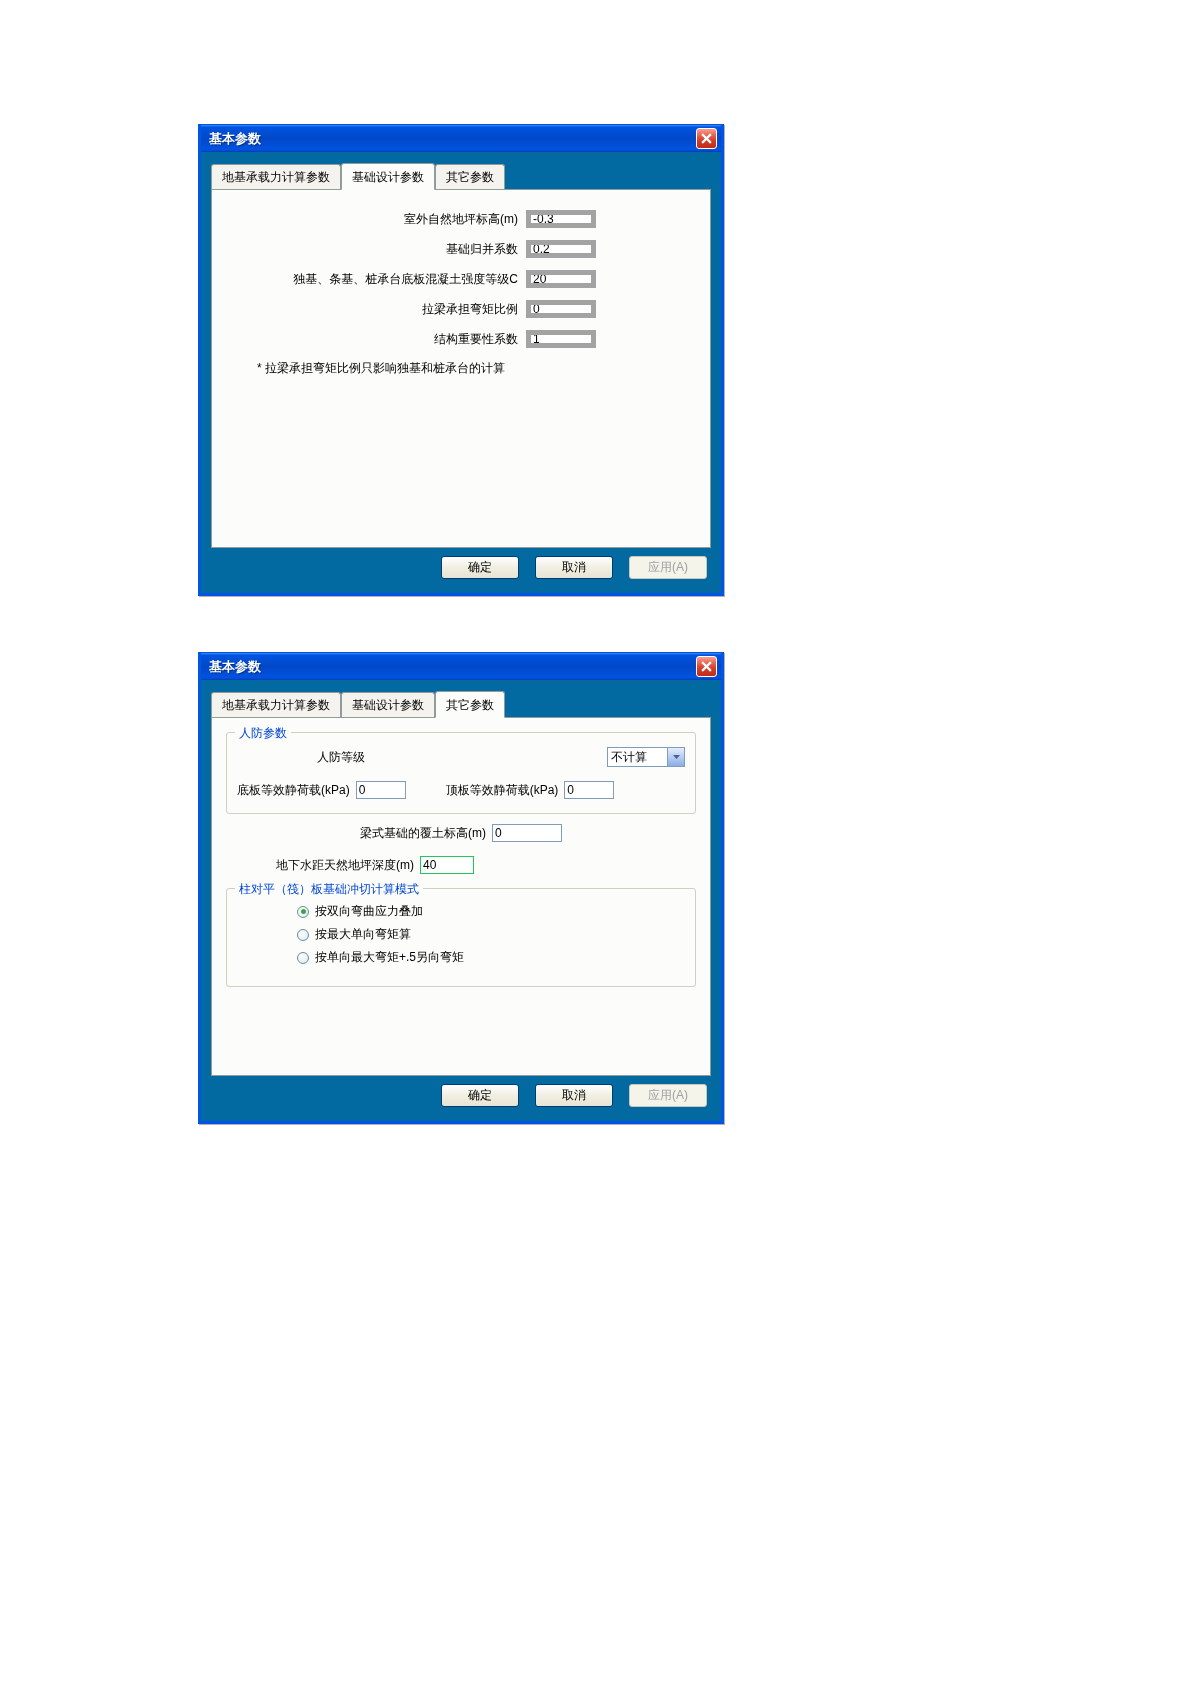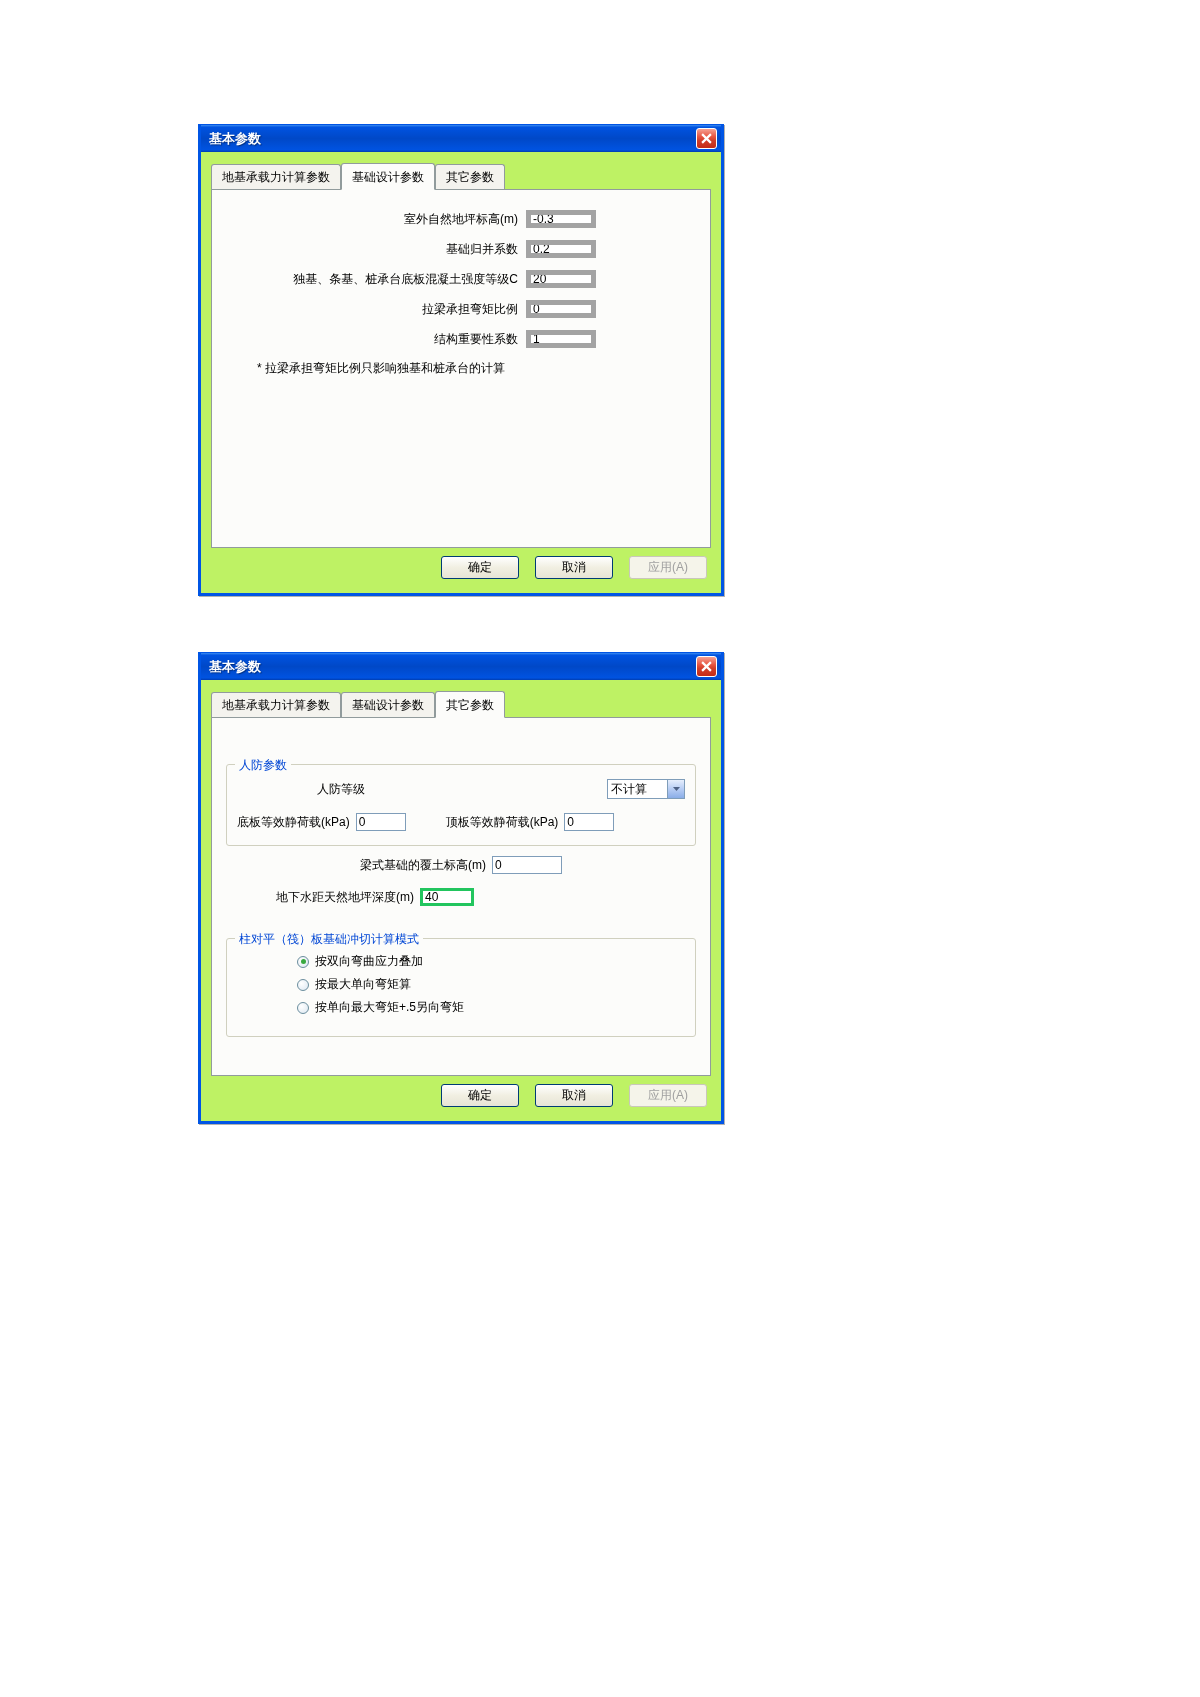--- a/index.html
+++ b/index.html
@@ -43,21 +43,21 @@
       border: 1px solid #fff;
       border-radius: 3px;
       display: flex;
       align-items: center;
       justify-content: center;
       cursor: pointer;
     }
     .close-btn svg { width: 11px; height: 11px; }
     .dialog-body {
       padding: 10px 10px 10px 10px;
-      background: #bef264;
+      background: #0369a1;
       min-height: 380px;
       position: relative;
     }
     .tabs {
       display: flex;
       align-items: flex-end;
       position: relative;
       z-index: 2;
     }
     .tab {
@@ -140,21 +140,20 @@
       cursor: default;
     }
     
     .groupbox {
       border: 1px solid #d0d0bf;
       border-radius: 3px;
       padding: 14px 10px 10px 10px;
       margin-bottom: 10px;
       position: relative;
       background: #fcfcfa;
-      margin-top: 32px;
     }
     .groupbox-title {
       position: absolute;
       top: -8px;
       left: 8px;
       background: #fcfcfa;
       padding: 0 4px;
       color: #0046d5;
     }
     .row-inline {
@@ -207,21 +206,21 @@
     .left-row {
       display: flex;
       align-items: center;
       margin-bottom: 14px;
       gap: 6px;
       padding-left: 50px;
     }
     .left-row input[type="text"] {
       width: 54px;
       height: 18px;
-      border: 3px solid #22c55e;
+      border: 1px solid #22c55e;
       background: #fff;
       font-family: inherit;
       font-size: 12px;
       padding: 0 2px;
     }
     .radio-list {
       padding-left: 60px;
     }
     .radio-item {
       display: flex;

